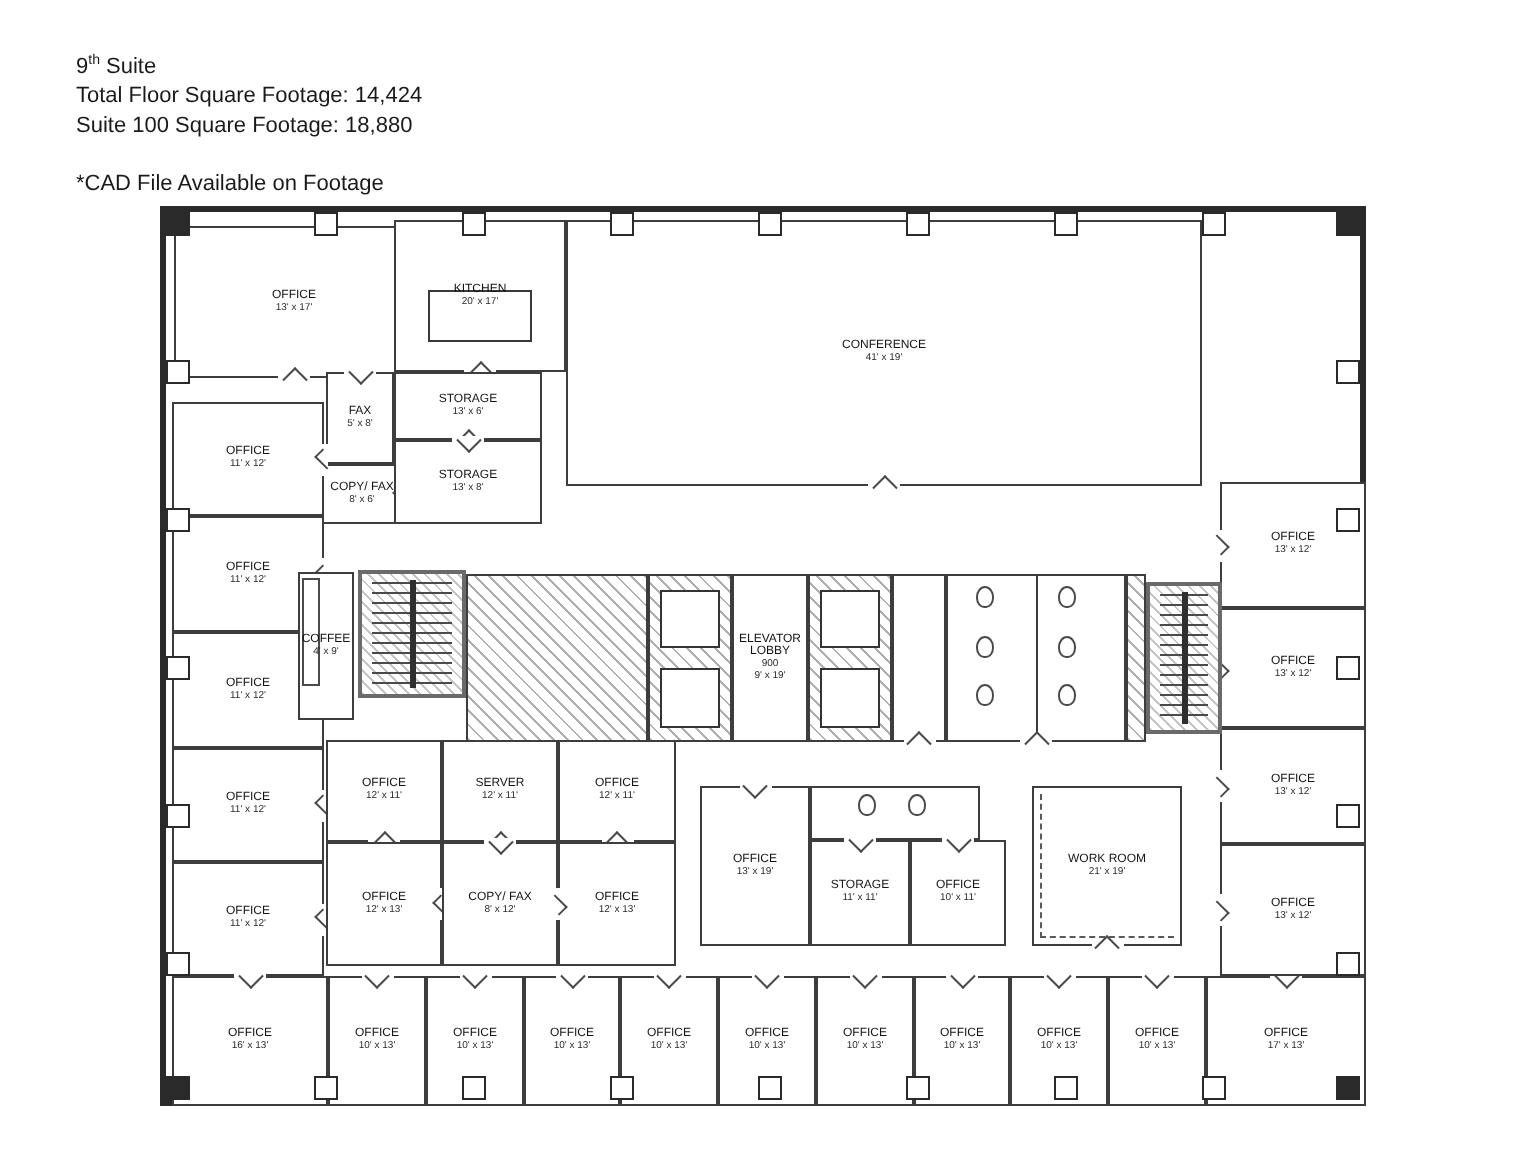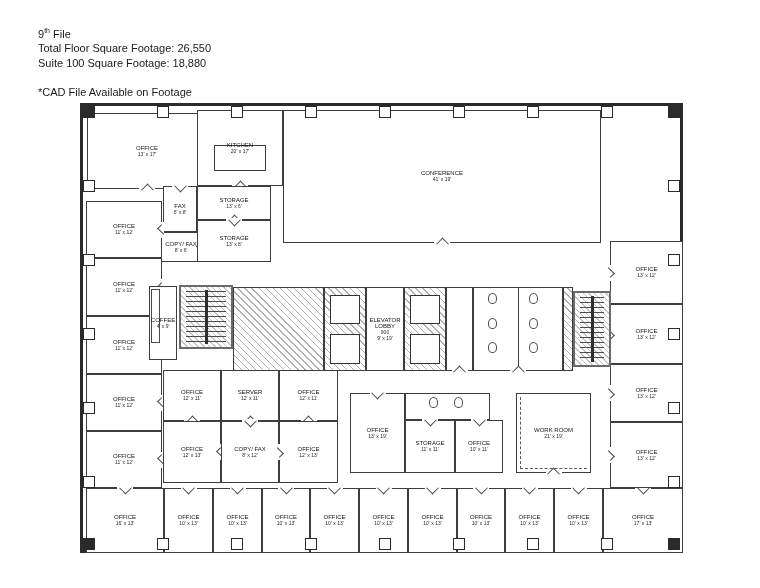--- a/index.html
+++ b/index.html
@@ -39,22 +39,22 @@
   .door-b .chev{transform:rotate(-135deg) translate(-1px,-1px);}
   .door-l .chev{transform:rotate(-45deg) translate(-1px,-1px);}
   .door-r .chev{transform:rotate(135deg) translate(-1px,-1px);}
   .pil{position:absolute;width:12px;height:12px;box-sizing:border-box;background:var(--bg);border:1.5px solid var(--wall);}
   .pil.corner{background:var(--wall);}
 </style>
 </head>
 <body>
 
 <div class="hdr">
-  <div><span>9</span><sup>th</sup> <span>File</span></div>
-  <div>Total Floor Square Footage: 26,550</div>
+  <div><span>9</span><sup>th</sup> <span>Suite</span></div>
+  <div>Total Floor Square Footage: 14,424</div>
   <div>Suite 100 Square Footage: 18,880</div>
   <div class="cad">*CAD File Available on Footage</div>
 </div>
 
 <div class="plan">
     <div class="room plain" style="left: 4px; top: 7px; width: 120px; height: 76px;">
       <div class="rlabel">
         <div class="" style="display: block;">OFFICE</div>
         <div class="dims">13' x 17'</div>
       </div>

